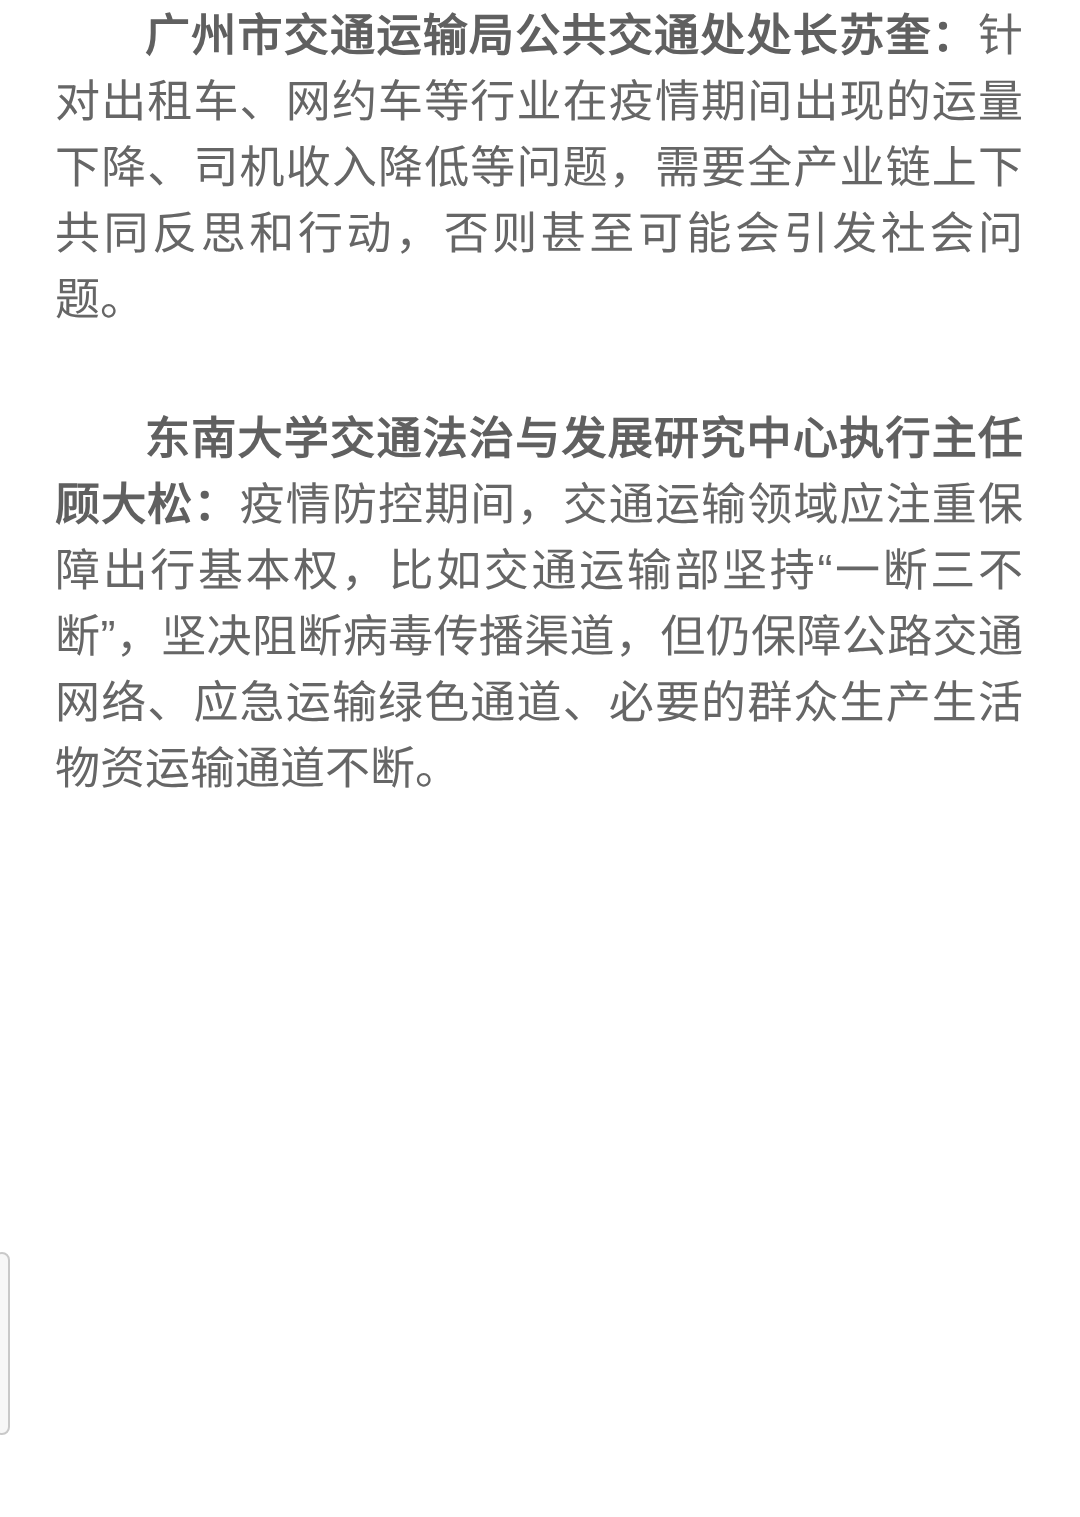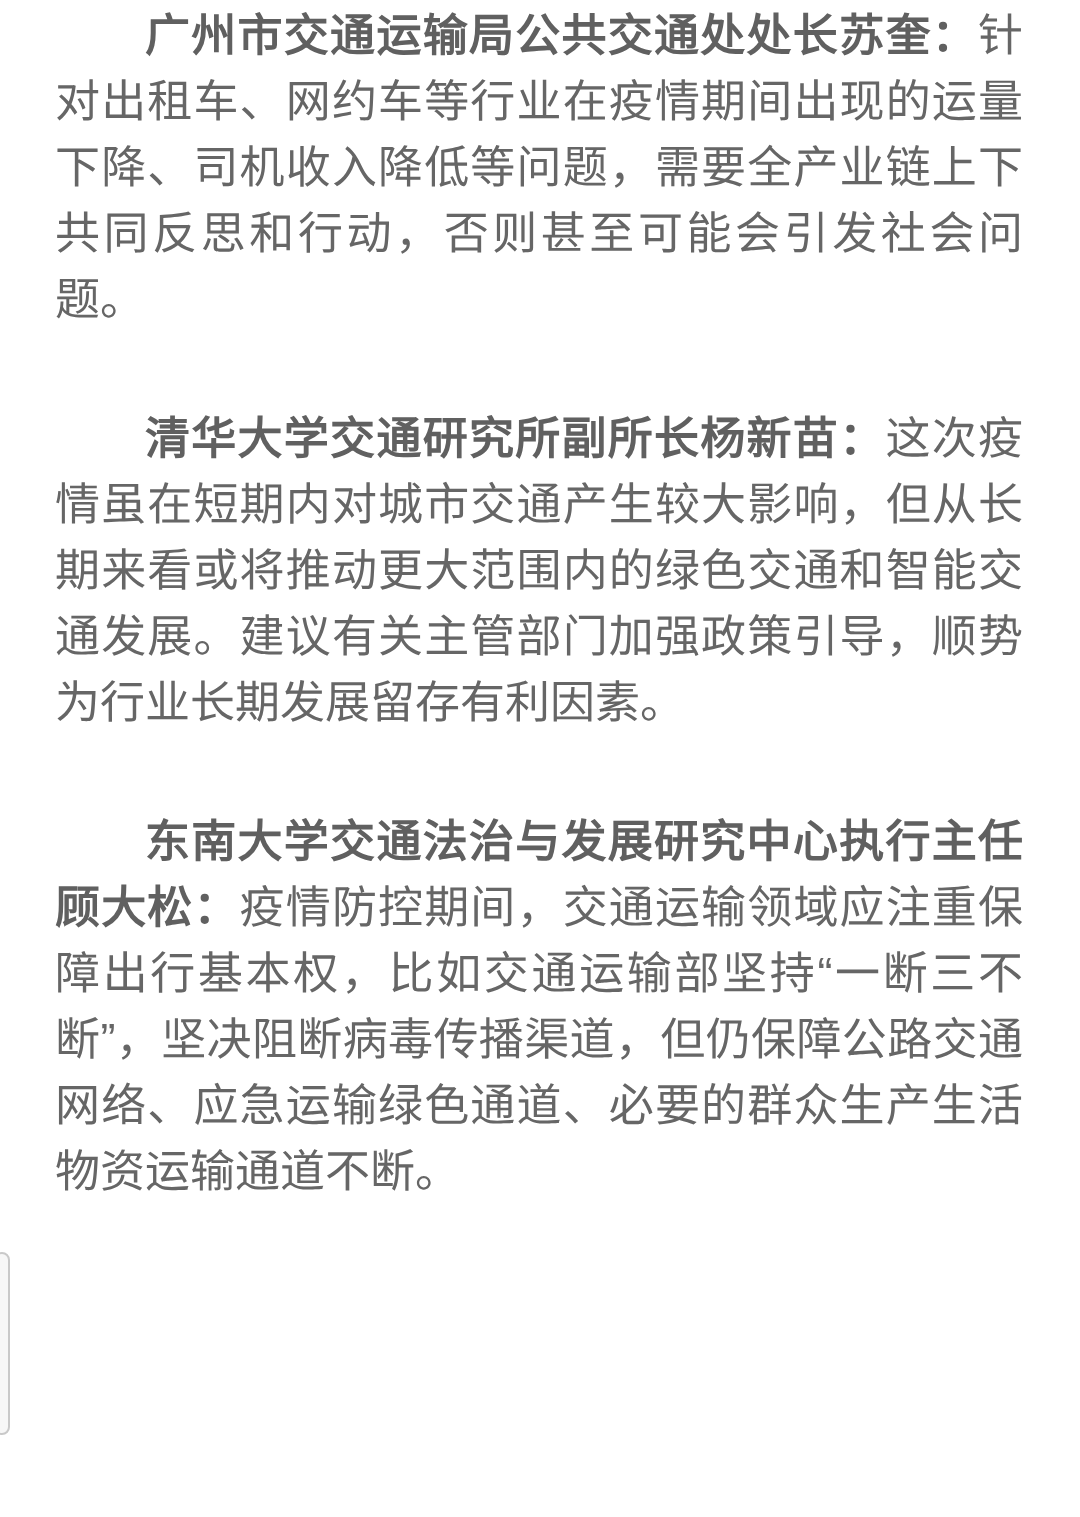--- a/index.html
+++ b/index.html
@@ -54,20 +54,19 @@
 </style>
 </head>
 <body>
 
 <div class="page">
   <div class="article">
 
     <p class="para"><span class="speaker">广州市交通运输局公共交通处处长苏奎：</span><span class="quote">针对出租车、网约车等行业在疫情期间出现的运量下降、司机收入降低等问题，需要全产业链上下共同反思和行动，否则甚至可能会引发社会问题。</span></p>
 
 
-    <p class="para"><span class="speaker">清华大学交通研究所副所长杨新苗：</span><span class="quote">这次疫情虽在短期内对城市交通产生较大影响，但从长期来看或将推动更大范围内的绿色交通和智能交通发展。建议有关主管部门加强政策引导，顺势为行业长期发展留存有利因素。</span></p>
 
     <p class="para"><span class="speaker">东南大学交通法治与发展研究中心执行主任顾大松：</span><span class="quote">疫情防控期间，交通运输领域应注重保障出行基本权，比如交通运输部坚持“一断三不断”，坚决阻断病毒传播渠道，但仍保障公路交通网络、应急运输绿色通道、必要的群众生产生活物资运输通道不断。</span></p>
 
   </div>
 
   <div class="edge-handle"></div>
 </div>
 
 </body></html>

